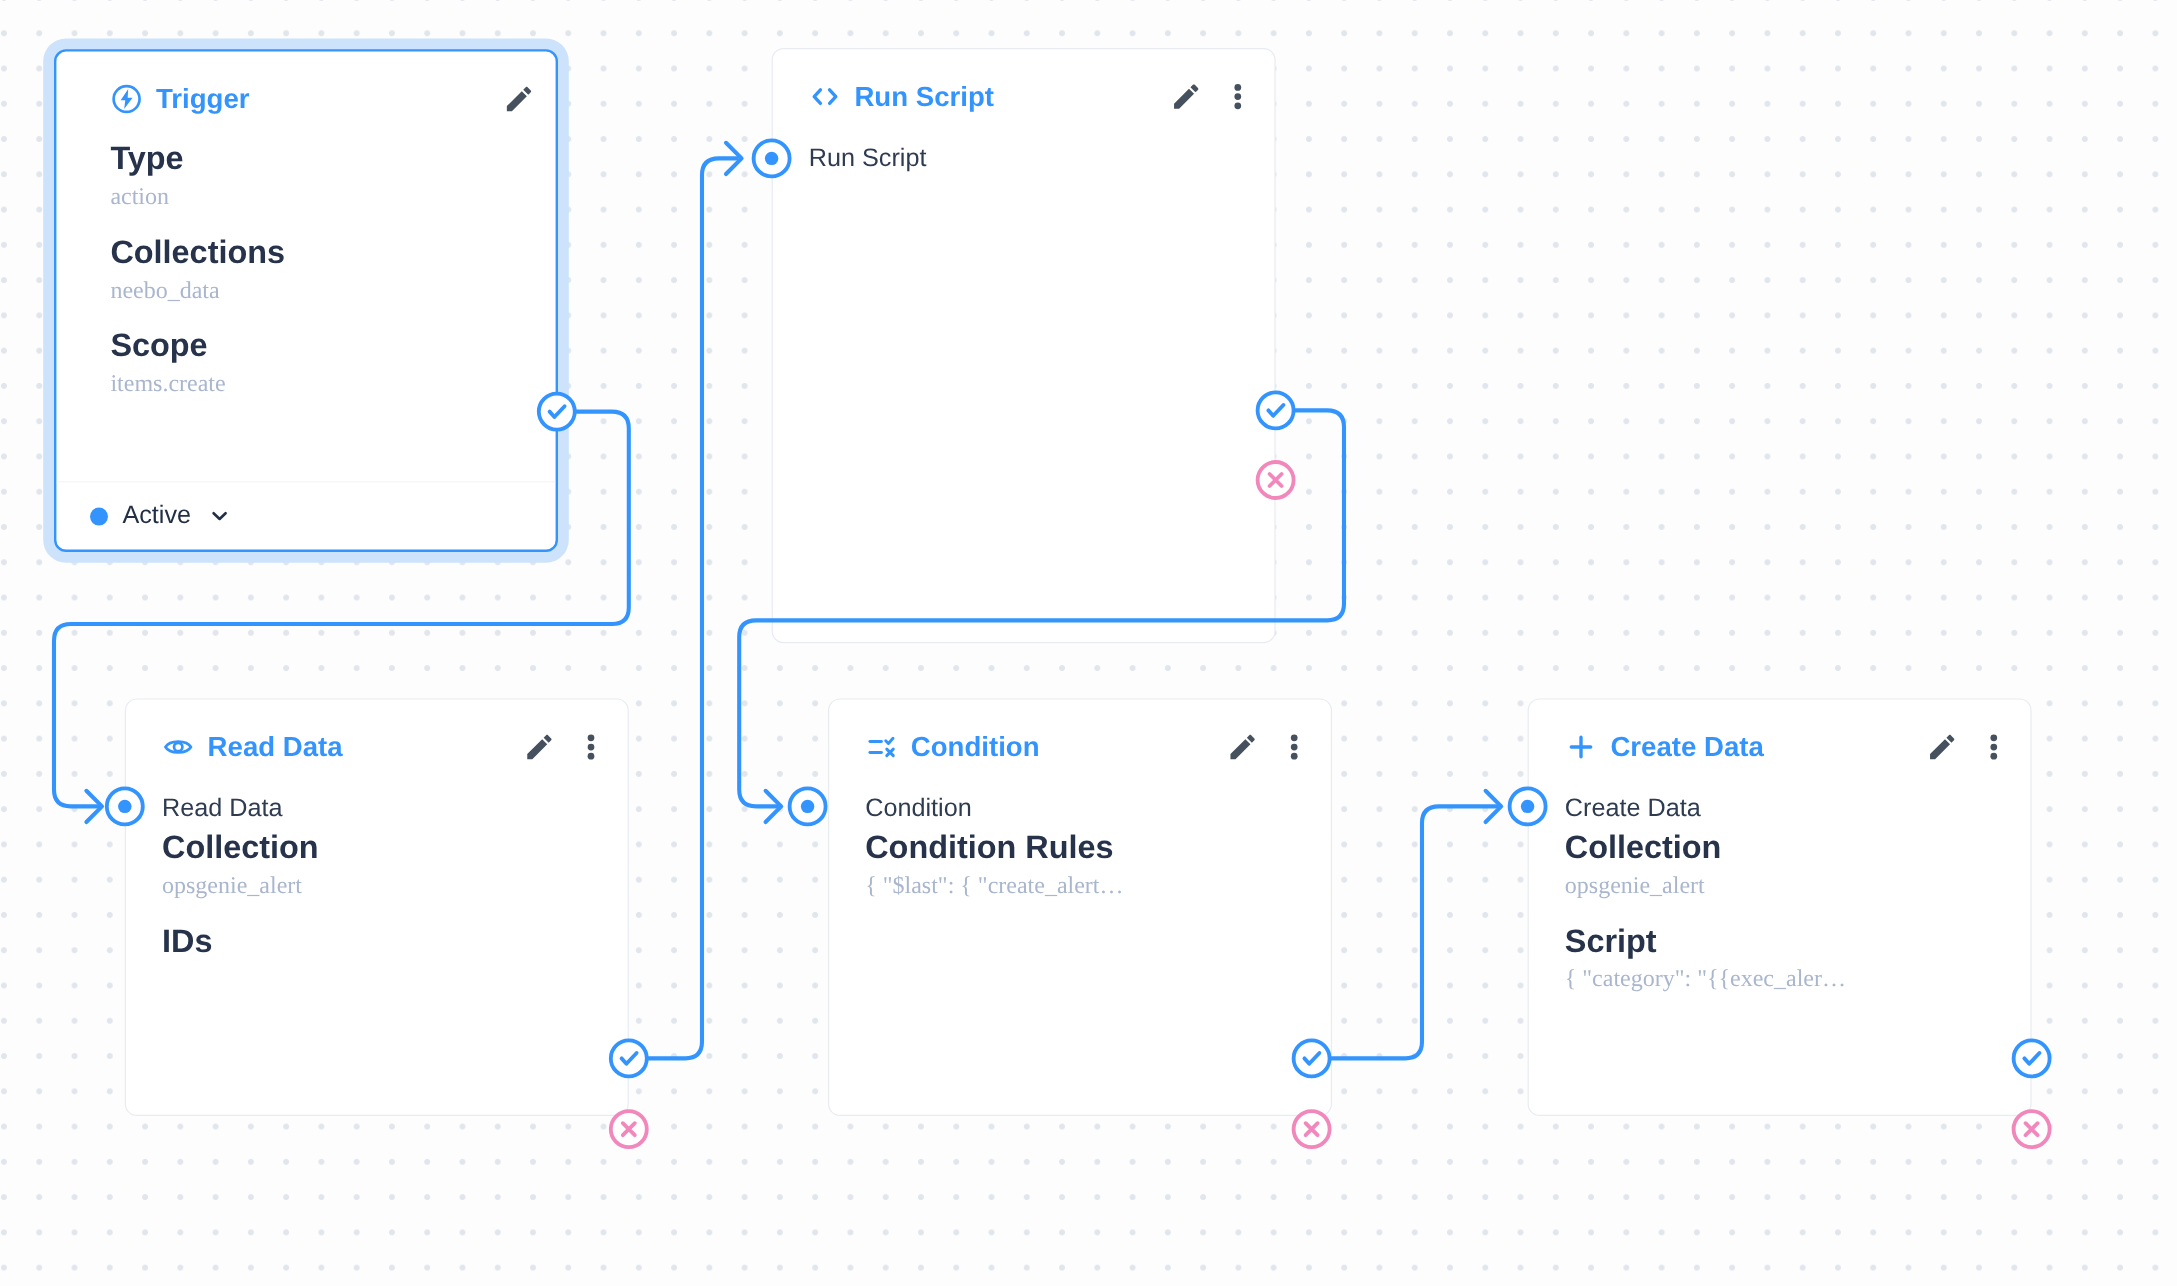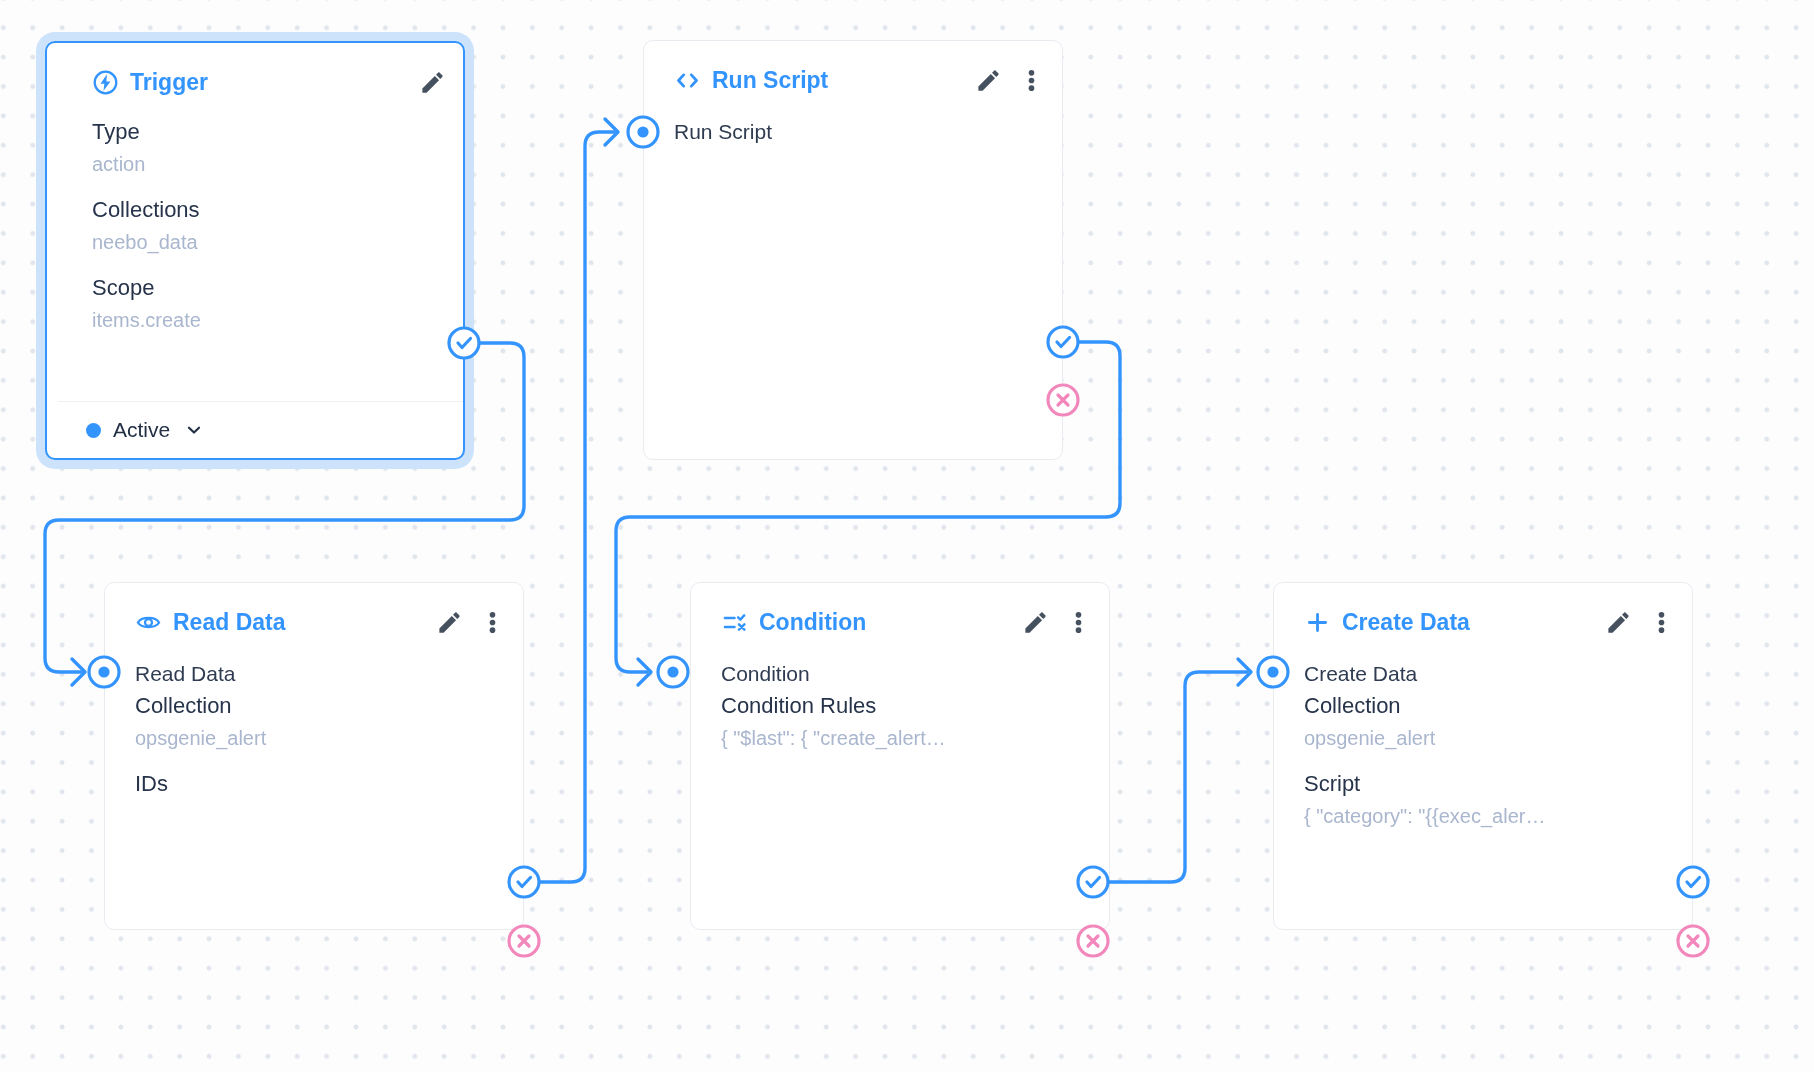--- a/index.html
+++ b/index.html
@@ -27,24 +27,24 @@
   .n-icon svg{width:100%;height:100%;}
   .n-title{font-size:23px;font-weight:700;color:#3394fd;white-space:nowrap;}
   .actions{position:absolute;top:58px;right:16px;top:24px;display:flex;align-items:center;gap:13px;}
   .act{width:30px;height:30px;display:inline-flex;align-items:center;justify-content:center;cursor:pointer;}
   .act svg{width:27px;height:27px;}
   .node-body{margin-top:19px;}
   .node-body > div{line-height:32px;}
   .subtitle{font-size:21px;color:#2e3b51;}
   .input-label{margin-top:21px;font-size:21px;color:#2e3b51;}
   .field + .field{margin-top:14px;}
-  .f-label{font-size:22px;font-weight:400;color:#26334a;}
-  .f-value{font-family:Liberation Sans, sans-serif;font-size:20px;color:#a9b6ce;white-space:nowrap;overflow:hidden;}
+  .f-label{font-size:27px;font-weight:700;color:#26334a;}
+  .f-value{font-family:Liberation Serif, serif;font-size:20px;color:#a9b6ce;white-space:nowrap;overflow:hidden;}
   .status-bar{
-    position:absolute;left:11px;right:0;bottom:0;height:56px;
+    position:absolute;left:0;right:0;bottom:0;height:56px;
     border-top:1px solid #edf0f5;display:flex;align-items:center;gap:12px;
     padding:0 28px;cursor:pointer;border-radius:0 0 8px 8px;
   }
   .status-dot{width:15px;height:15px;border-radius:50%;background:#3394fd;flex:none;}
   .status-label{font-size:21px;color:#222f45;}
   .status-chevron{display:inline-flex;width:20px;height:20px;margin-left:2px;}
   #wires{position:absolute;left:0;top:0;pointer-events:none;z-index:5;}
   #wires .port{pointer-events:auto;cursor:crosshair;}
 </style>
 </head>
@@ -85,21 +85,21 @@
     <span class="status-dot"></span>
     <span class="status-label">Active</span>
     <span class="status-chevron">
       <svg viewBox="0 0 24 24">
           <path d="M6 9.2 12 15 18 9.2" fill="none" stroke="#222f45" stroke-width="2.6" stroke-linecap="round" stroke-linejoin="round"></path>
         </svg>
     </span>
   </div>
 </div>
 
-<div class="node" style="left:643px;top:40px;height:420px;">
+<div class="node" style="left:643px;top:40px;height:496px;">
   <div class="node-header">
     <span class="n-icon">
       <svg viewBox="0 0 24 24">
           <path d="M8.6 7 4 12l4.6 5M15.4 7 20 12l-4.6 5" fill="none" stroke="#3394fd" stroke-width="2.5" stroke-linecap="round" stroke-linejoin="round"></path>
         </svg>
     </span>
     <span class="n-title">Run Script</span>
   </div>
   <div class="actions">
     <span class="act">

